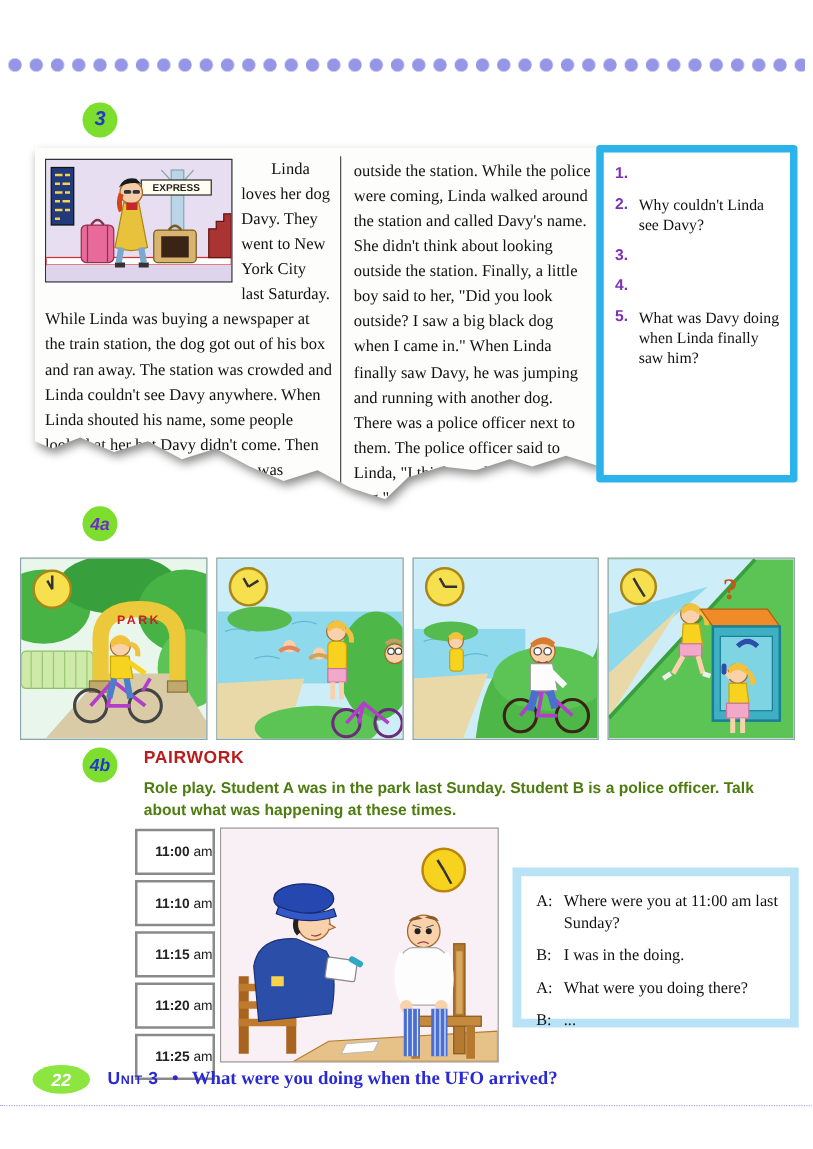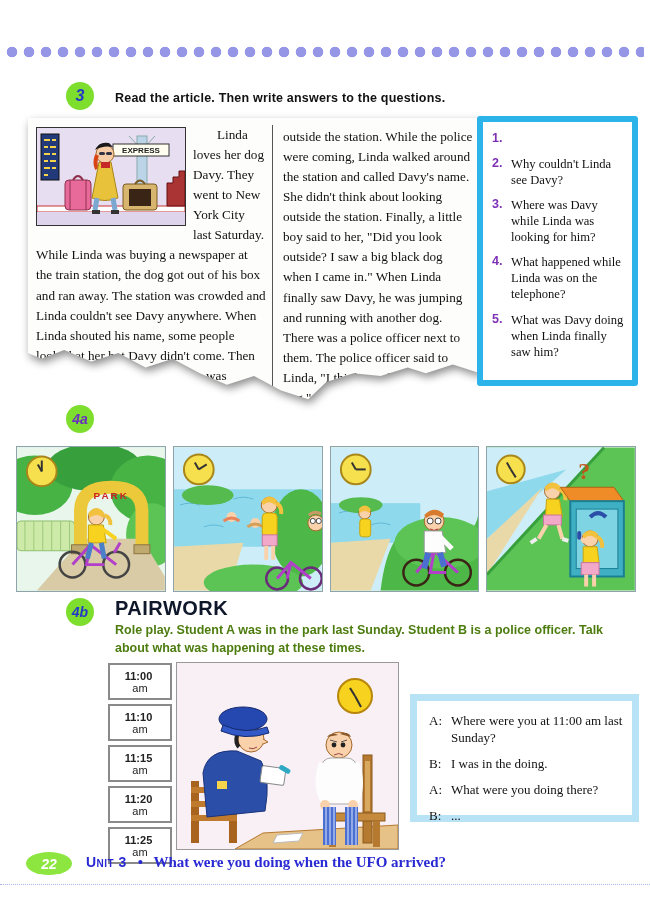--- a/index.html
+++ b/index.html
@@ -38,28 +38,28 @@
   .qbox{position:absolute;left:477px;top:116px;width:161px;height:270px;background:#fff;
         border:6px solid #2bb3ea;border-radius:3px;box-sizing:border-box;padding:9px 6px 4px 9px;
         z-index:6;}
   .q-item{display:flex;margin-bottom:9px;}
   .q-num{width:19px;flex:0 0 19px;font-weight:bold;color:#7d2fb5;font-size:12.5px;line-height:1.25;}
   .q-text{font-family:"Liberation Serif",serif;font-size:12.6px;line-height:1.28;color:#111;}
   
   .panels{position:absolute;left:16px;top:446px;width:620px;display:flex;gap:7px;}
   .panel{width:149px;height:144px;border:1px solid #8fa3ab;background:#dff2e4;}
   
-  .pw-title{position:absolute;left:115px;top:597px;font-weight:bold;font-size:20px;
-            color:#0f172a;letter-spacing:.5px;}
+  .pw-title{position:absolute;left:115px;top:597px;font-weight:bold;font-size:14px;
+            color:#b91c1c;letter-spacing:.5px;}
   .pw-ins{position:absolute;left:115px;top:621px;width:520px;font-weight:bold;font-size:12.5px;
           line-height:1.45;color:#4d7c0f;}
   
   .times{position:absolute;left:108px;top:663px;display:flex;flex-direction:column;gap:4px;}
   .time-box{width:60px;height:33px;border:2px solid #8a8a8a;background:#fff;display:flex;
-            align-items:center;justify-content:center;font-size:11px;color:#222;flex-direction:column;}
+            align-items:center;justify-content:flex-end;font-size:11px;color:#222;}
   .time-box b{font-weight:bold;margin-right:3px;}
   
   .interview{position:absolute;left:176px;top:662px;width:221px;height:186px;
              border:1px solid #999;background:#f8f0f5;}
   
   .dlg{position:absolute;left:410px;top:694px;width:229px;height:128px;box-sizing:border-box;
        border:7px solid #b8e2f5;background:#fff;padding:12px 8px 6px 12px;}
   .dlg-row{display:flex;margin-bottom:9px;font-family:"Liberation Serif",serif;font-size:13px;
            line-height:1.3;color:#111;}
   .dlg-sp{width:22px;flex:0 0 22px;}
@@ -76,21 +76,20 @@
 </head>
 <body>
 
 <div class="page">
 
   <div class="dots"></div>
 
   <div class="ex-marker ex3">
     <span>3</span>
   </div>
-  <div class="instruction ins3">Read the article. Then write answers to the questions.</div>
 
   <div class="paper-wrap">
     <div class="paper">
       <div class="article-cols">
         <div class="col-left">
           <svg class="art-illu" viewBox="0 0 148 97">
             <rect width="148" height="97" fill="#e7dff1"></rect>
 
             <rect y="78" width="148" height="6" fill="#fff" stroke="#c33" stroke-width="1"></rect>
             <rect y="84" width="148" height="13" fill="#ded4ec"></rect>
@@ -146,25 +145,23 @@
   <div class="qbox">
     <div class="q-item">
       <span class="q-num">1.</span>
     </div>
     <div class="q-item">
       <span class="q-num">2.</span>
       <span class="q-text">Why couldn't Linda see Davy?</span>
     </div>
     <div class="q-item">
       <span class="q-num">3.</span>
-      <span class="q-text">Where was Davy while Linda was looking for him?</span>
     </div>
     <div class="q-item">
       <span class="q-num">4.</span>
-      <span class="q-text">What happened while Linda was on the telephone?</span>
     </div>
     <div class="q-item">
       <span class="q-num">5.</span>
       <span class="q-text">What was Davy doing when Linda finally saw him?</span>
     </div>
   </div>
 
   <div class="ex-marker ex4a">
     <span>4a</span>
   </div>

